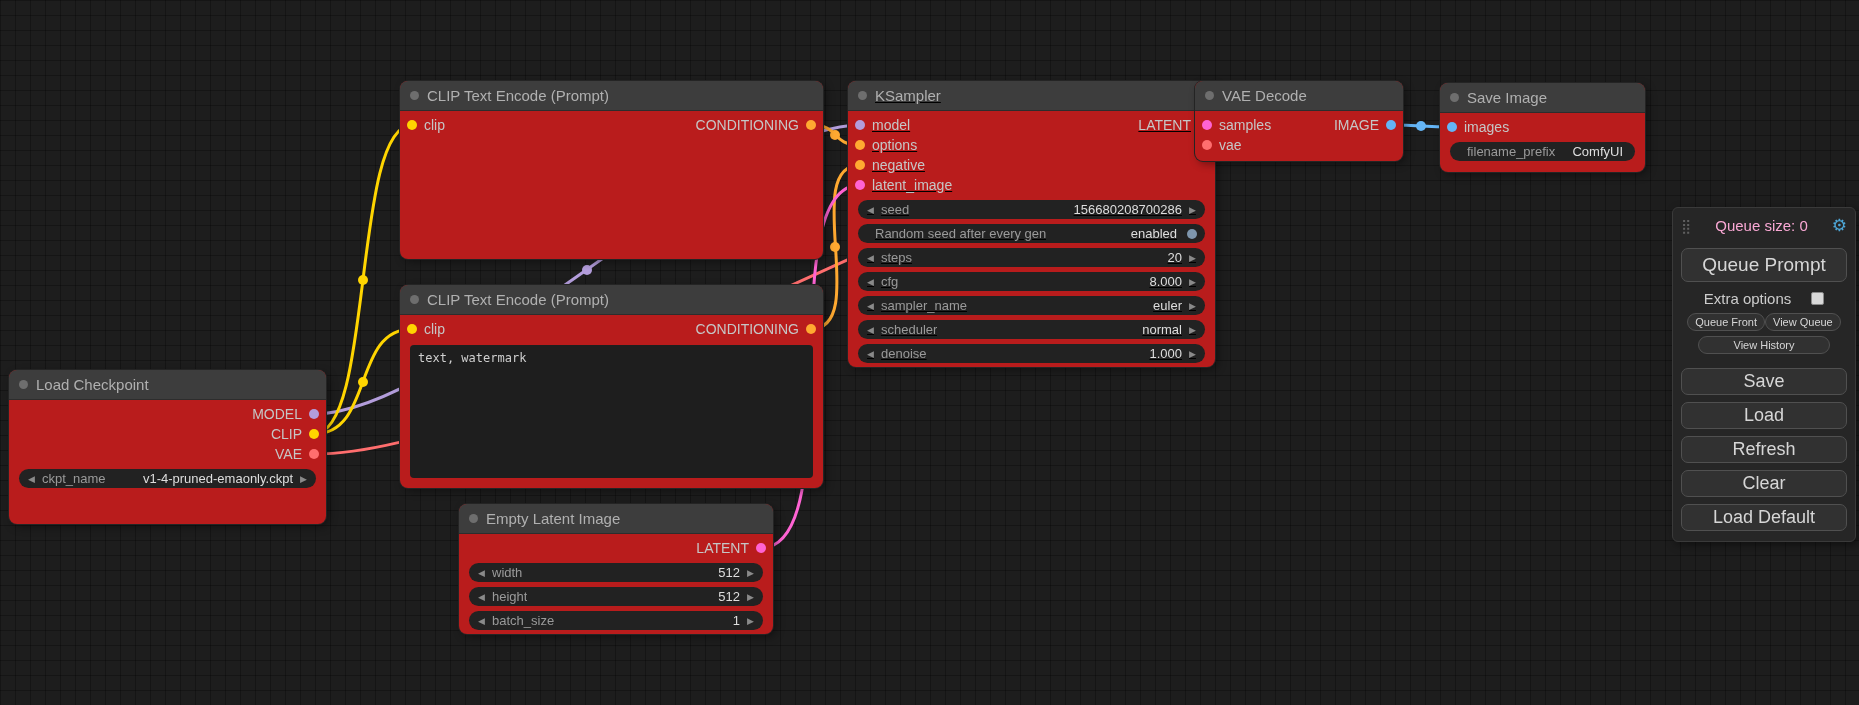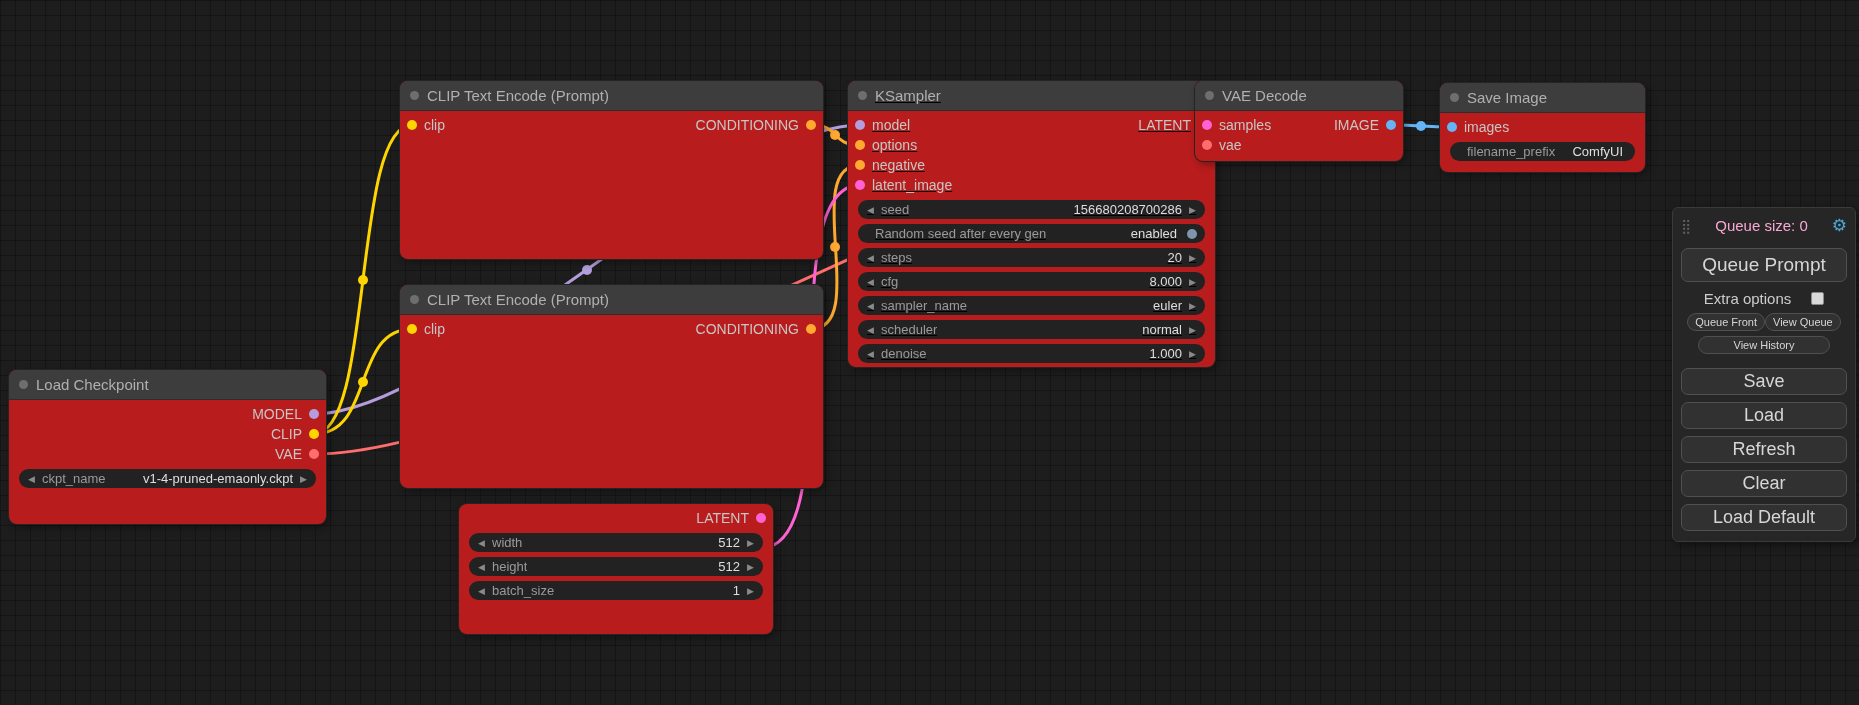--- a/index.html
+++ b/index.html
@@ -174,23 +174,28 @@
     <div class="row first">
       <div class="grp-in">
         <span class="port p-clip"></span>
         <span>clip</span>
       </div>
       <div class="grp-out">
         <span>CONDITIONING</span>
         <span class="port p-cond"></span>
       </div>
     </div>
+    <div class="prompt-text" style="height:133px;">text, watermark</div>
   </div>
 
   <div class="node" style="left:459px; top:504px; width:314px; height:130px;">
+    <div class="ntitle">
+      <span class="ndot"></span>
+      <span class="ttext">Empty Latent Image</span>
+    </div>
     <div class="row first">
       <div class="grp-out">
         <span>LATENT</span>
         <span class="port p-latent"></span>
       </div>
     </div>
     <div class="widget">
       <span class="warr">◀</span>
       <span class="wname">width</span>
       <span class="wval">512</span>

